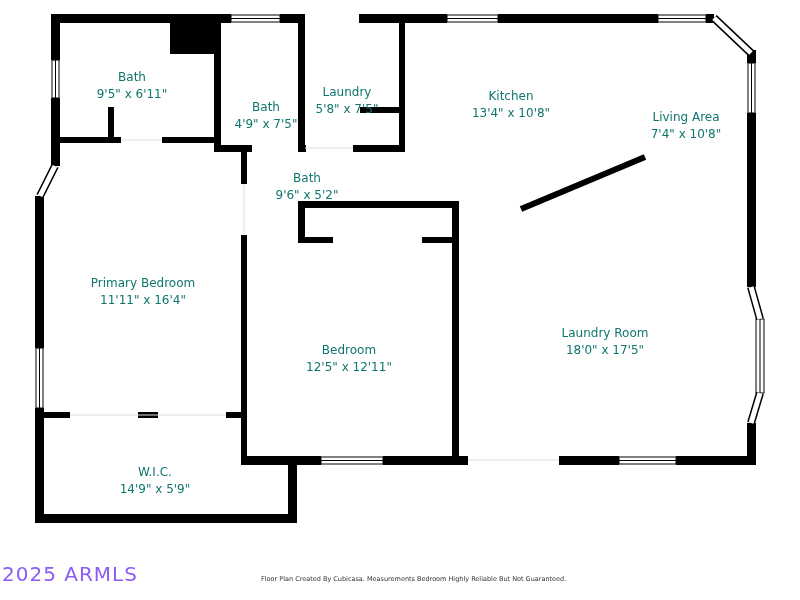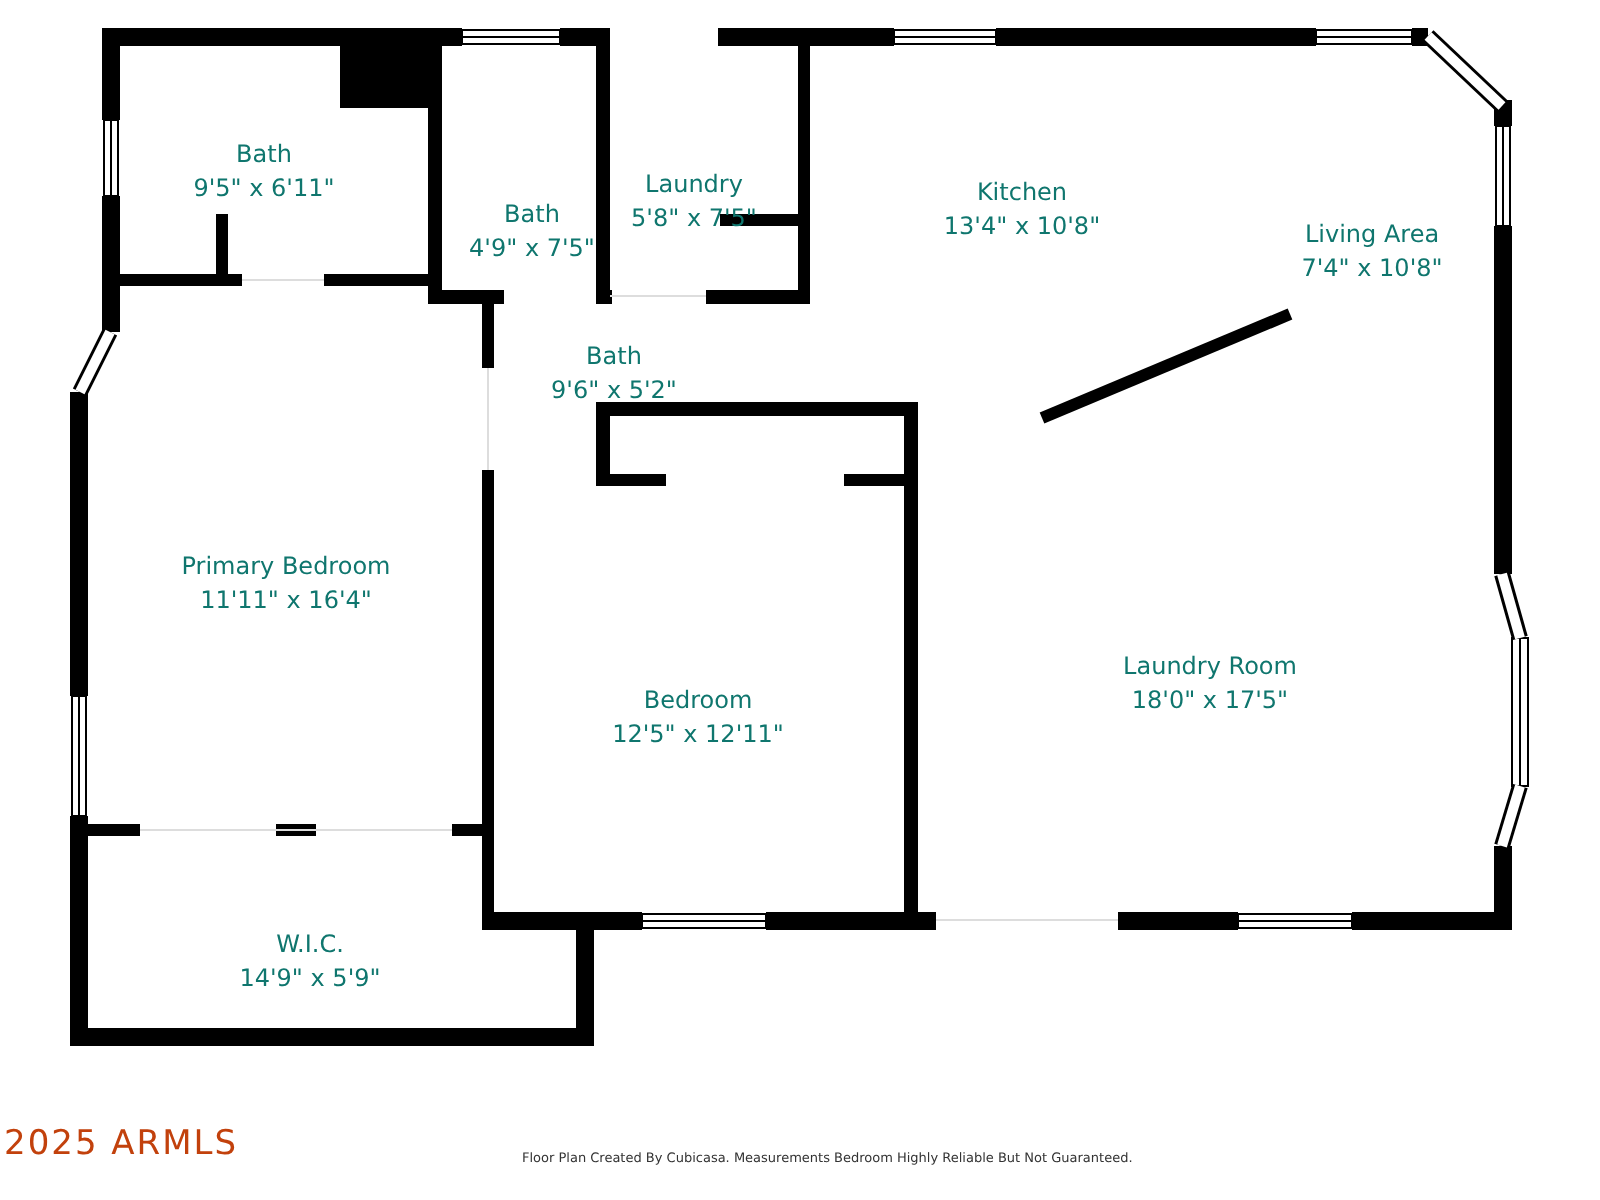--- a/index.html
+++ b/index.html
@@ -1,19 +1,19 @@
 <!DOCTYPE html>
 <html><head>
 <meta charset="utf-8">
 <style>
   html, body { margin: 0; padding: 0; background: #ffffff; }
   body { width: 800px; height: 600px; position: relative; overflow: hidden; font-family: "DejaVu Sans", sans-serif; }
   #plan { position: absolute; left: 0; top: 0; width: 800px; height: 600px; }
   .room-label { position: absolute; text-align: center; color: #0f766e; font-size: 12px; line-height: 17px; transform: translateX(-50%); white-space: nowrap; }
-  .watermark { position: absolute; left: 2px; top: 562px; font-size: 17px; color: #c2410c; letter-spacing: 1px; font-family: "DejaVu Sans", sans-serif; text-align: center; }
+  .watermark { position: absolute; left: 2px; top: 562px; font-size: 20px; color: #8b5cf6; letter-spacing: 1px; font-family: "DejaVu Sans", sans-serif; text-align: center; }
   .disclaimer { position: absolute; left: 261px; top: 575px; font-size: 6.5px; color: #333; }
 </style>
 </head>
 <body>
 
 <svg id="plan" viewBox="0 0 800 600" xmlns="http://www.w3.org/2000/svg">
   <g fill="#000">
 
     <rect x="51" y="14" width="180" height="9"></rect>
     <rect x="280" y="14" width="25" height="9"></rect>

